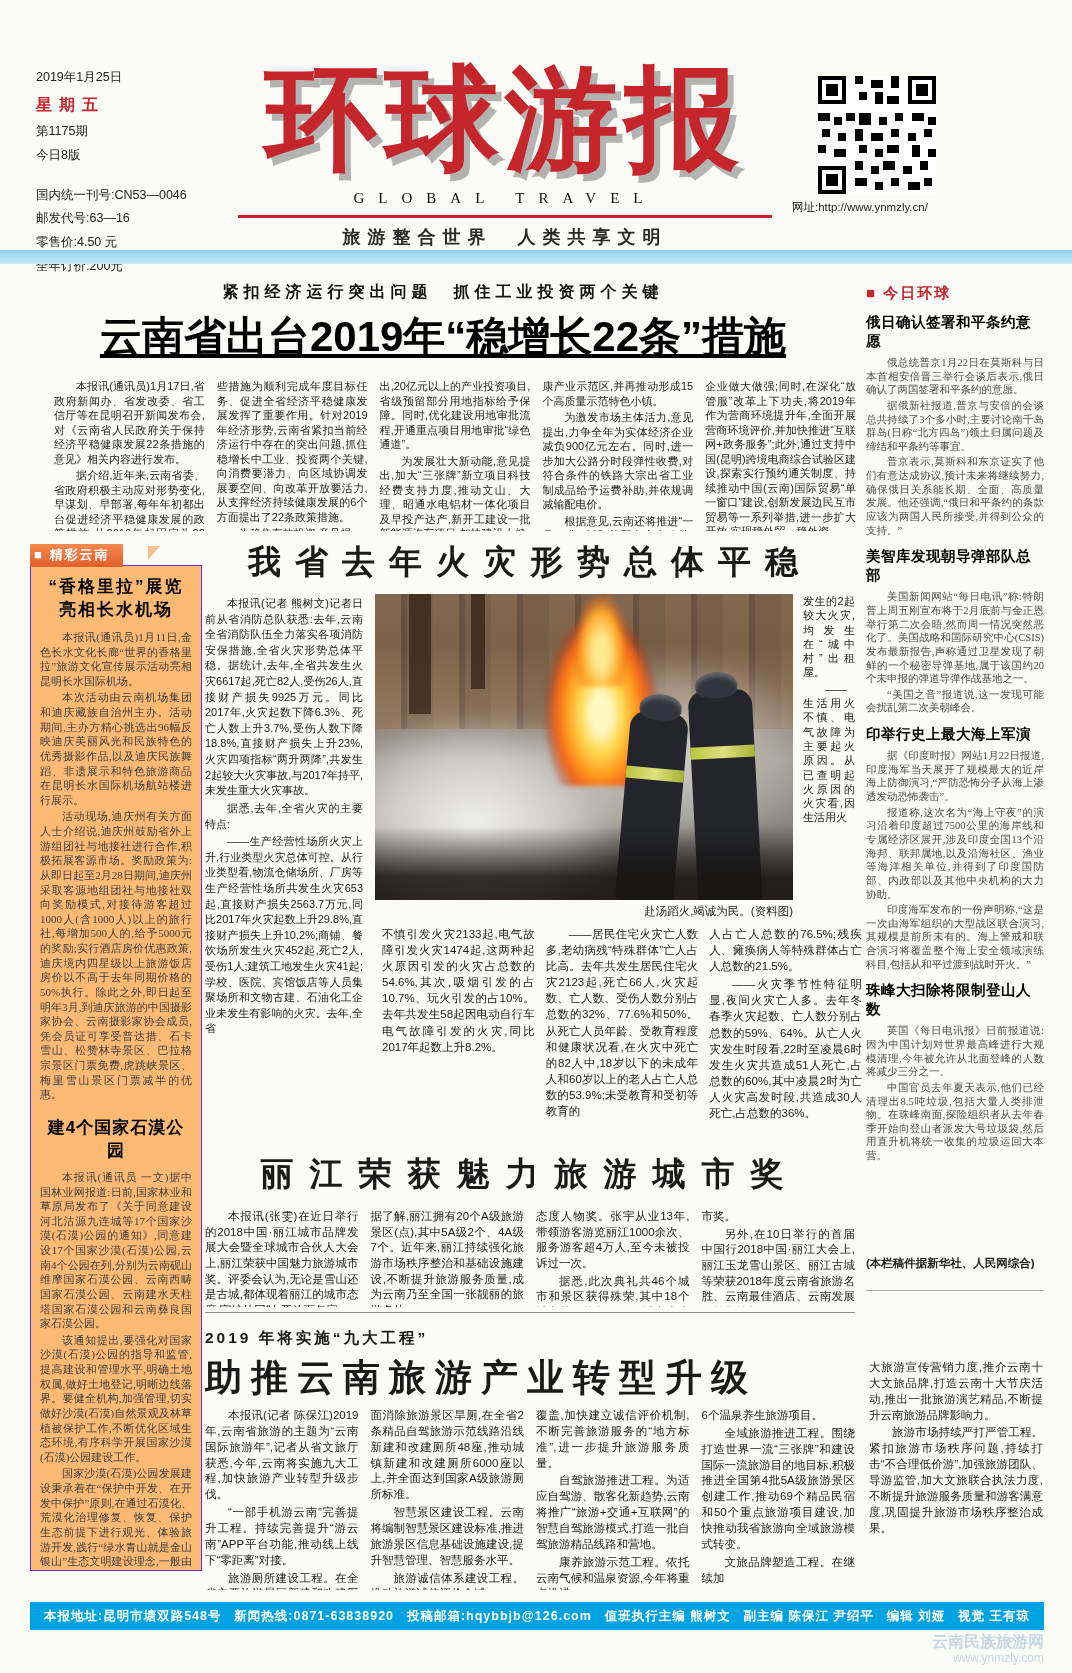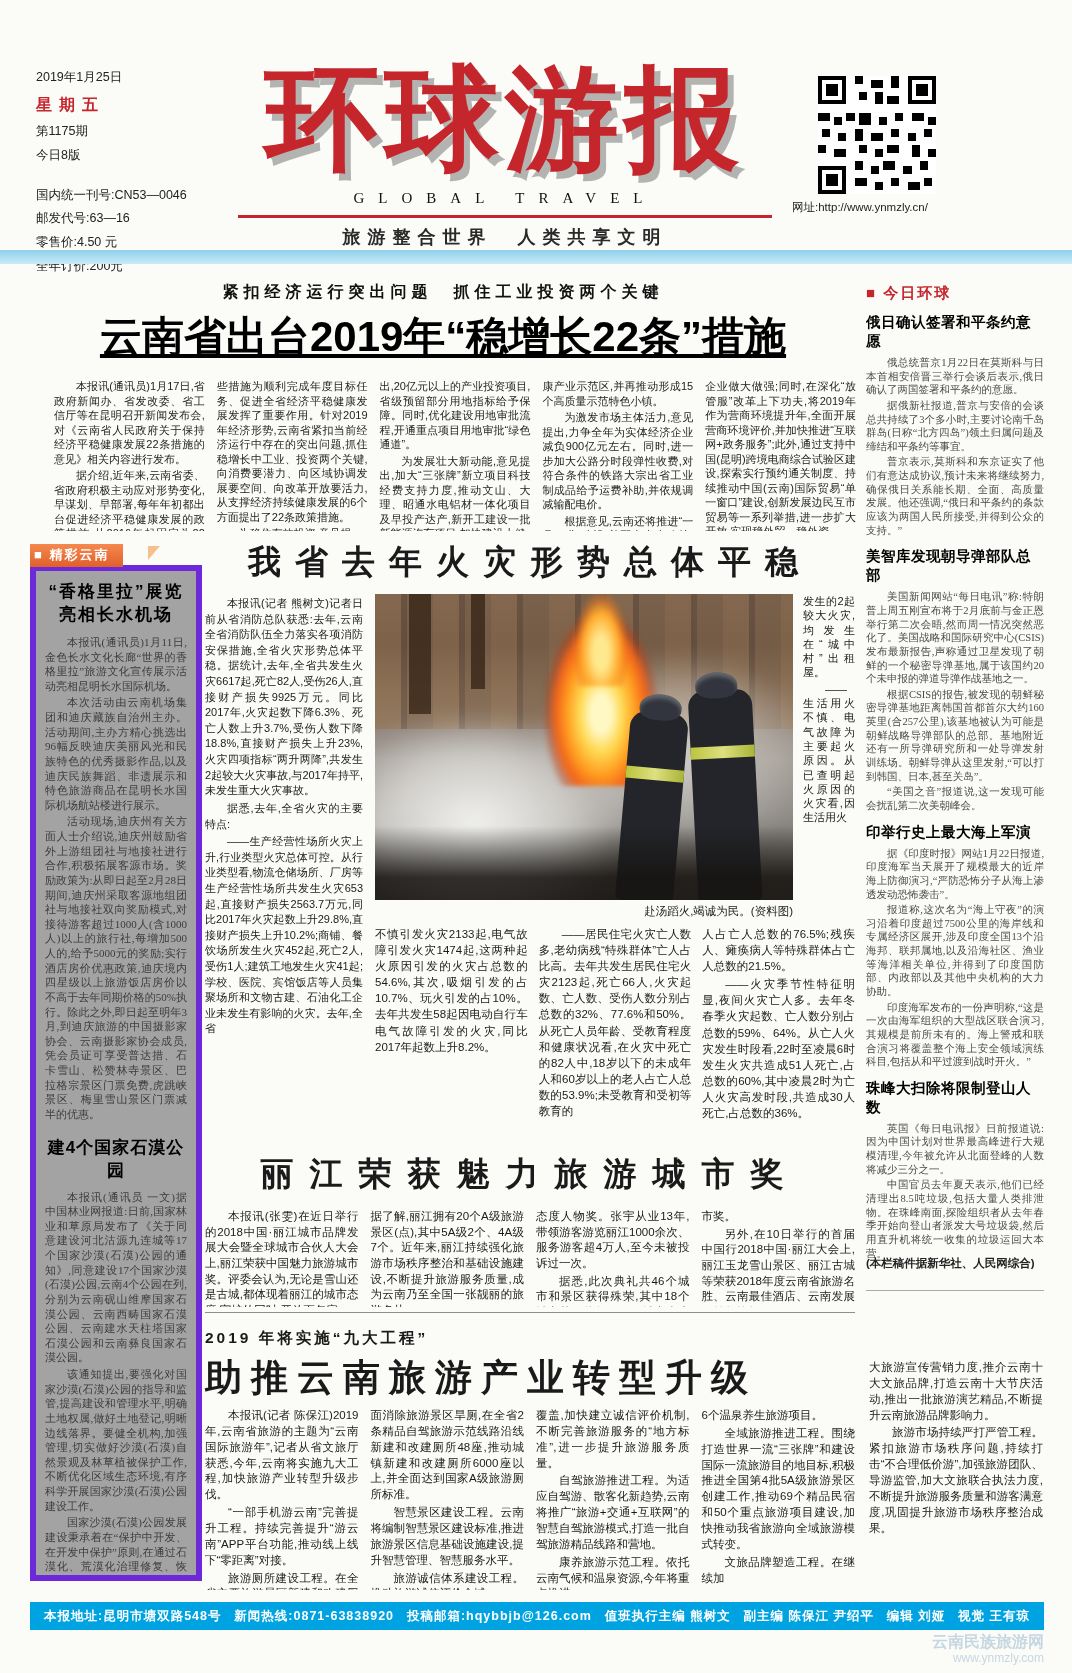--- a/index.html
+++ b/index.html
@@ -27,21 +27,21 @@
   .lead{position:absolute;left:30px;top:282px;width:826px;}
   .lead-kicker{text-align:center;font-weight:bold;font-size:16px;letter-spacing:5px;color:#111;}
   .lead-headline{text-align:center;font-weight:bold;font-size:42px;letter-spacing:0;color:#000;margin-top:6px;white-space:nowrap;text-decoration:underline;}
   .lead-cols{display:flex;gap:12px;margin-top:14px;height:152px;overflow:hidden;margin-left:24px;}
   .lead-cols .col{flex:1;font-size:11px;line-height:1.32;color:#222;}
   
   .jingcai{position:absolute;left:30px;top:544px;width:172px;height:1020px;}
   .jc-tab{display:inline-block;background:linear-gradient(180deg,#f4894e,#e05f2b);color:#fff;
           font-weight:bold;font-size:13px;padding:2px 14px 3px 4px;letter-spacing:2px;position:relative;z-index:2;}
   .jc-fold{position:absolute;left:118px;top:2px;width:0;height:0;border-left:12px solid #f6c08d;border-bottom:14px solid transparent;z-index:1;}
-  .jc-box{margin-top:-2px;border:6px solid #6d28d9;background:#a3a3a3;height:986px;padding:10px 9px 8px;
+  .jc-box{margin-top:-2px;border:1px solid #6d28d9;background:#fdba74;height:986px;padding:10px 9px 8px;
           overflow:hidden;}
   .jc-title{font-weight:bold;font-size:17px;text-align:center;color:#000;line-height:1.35;letter-spacing:2px;}
   .jc-title2{font-weight:bold;font-size:17px;text-align:center;color:#000;margin:14px 0 6px;letter-spacing:1px;}
   .jc-body{margin-top:8px;font-size:11px;line-height:1.33;color:#3c3c3c;font-family:"Liberation Serif",serif;}
   
   .fire{position:absolute;left:205px;top:540px;width:650px;height:600px;}
   .fire-headline{text-align:center;font-weight:bold;font-size:33px;letter-spacing:14px;white-space:nowrap;}
   .fire-left{position:absolute;left:0;top:56px;width:158px;height:542px;overflow:hidden;
              font-size:11px;line-height:1.42;}
   .fire-photo{position:absolute;left:170px;top:54px;width:418px;height:306px;background:
@@ -62,21 +62,21 @@
       radial-gradient(ellipse 50% 60% at 50% 70%,#ffe98e 0 25%,#ffab2e 60%,rgba(240,120,30,.5) 80%,transparent 95%);}
   .fp-ff{position:absolute;background:#23252b;border-radius:16px 16px 5px 5px;}
   .ff1{left:248px;top:118px;width:58px;height:190px;transform:rotate(5deg);}
   .ff2{left:318px;top:96px;width:64px;height:212px;transform:rotate(-3deg);}
   .fp-ff .stripe{position:absolute;left:0;top:56px;width:100%;height:12px;background:linear-gradient(90deg,#cdd63e,#f1f58a,#b9c437);opacity:.9;}
   .fp-ff .helmet{position:absolute;left:8px;top:-18px;width:42px;height:26px;border-radius:50% 50% 40% 40%;background:#32353d;box-shadow:inset 0 4px 4px rgba(255,255,255,.25);}
   .fp-fg{position:absolute;left:0;bottom:0;width:100%;height:74px;background:linear-gradient(180deg,transparent,rgba(22,19,16,.85) 70%);}
   .fire-side{position:absolute;left:598px;top:54px;width:52px;height:306px;overflow:hidden;
              font-size:11px;line-height:1.3;}
   .fire-caption{position:absolute;left:170px;top:364px;width:418px;text-align:right;font-size:11.5px;color:#222;}
-  .fire-bcols{position:absolute;left:170px;top:386px;width:480px;height:212px;display:flex;gap:11px;overflow:hidden;}
+  .fire-bcols{position:absolute;left:177px;top:386px;width:480px;height:212px;display:flex;gap:11px;overflow:hidden;}
   .fire-bcols .col{flex:1;font-size:11.5px;line-height:1.4;}
   
   .lijiang{position:absolute;left:205px;top:1152px;width:650px;}
   .lj-headline{text-align:center;font-weight:bold;font-size:33px;letter-spacing:16px;white-space:nowrap;}
   .lj-cols{display:flex;gap:12px;margin-top:12px;height:98px;overflow:hidden;}
   .lj-cols .col{flex:1;font-size:11.5px;line-height:1.36;}
   .rule-lj{position:absolute;left:205px;top:1312px;width:650px;border-top:1px solid #8f8f8f;}
   
   .nine{position:absolute;left:205px;top:1322px;width:838px;height:272px;}
   .nine-head{width:650px;text-align:left;}
@@ -335,21 +335,20 @@
     <div class="world-articles">
       <div class="w-title first">俄日确认签署和平条约意愿</div>
       <div class="w-body">
         <p>俄总统普京1月22日在莫斯科与日本首相安倍晋三举行会谈后表示,俄日确认了两国签署和平条约的意愿。</p>
         <p>据俄新社报道,普京与安倍的会谈总共持续了3个多小时,主要讨论南千岛群岛(日称“北方四岛”)领土归属问题及缔结和平条约等事宜。</p>
         <p>普京表示,莫斯科和东京证实了他们有意达成协议,预计未来将继续努力,确保俄日关系能长期、全面、高质量发展。他还强调,“俄日和平条约的条款应该为两国人民所接受,并得到公众的支持。”</p>
       </div>
       <div class="w-title">美智库发现朝导弹部队总部</div>
       <div class="w-body">
         <p>美国新闻网站“每日电讯”称:特朗普上周五刚宣布将于2月底前与金正恩举行第二次会晤,然而周一情况突然恶化了。美国战略和国际研究中心(CSIS)发布最新报告,声称通过卫星发现了朝鲜的一个秘密导弹基地,属于该国约20个未申报的弹道导弹作战基地之一。</p>
-        <p>根据CSIS的报告,被发现的朝鲜秘密导弹基地距离韩国首都首尔大约160英里(合257公里),该基地被认为可能是朝鲜战略导弹部队的总部。基地附近还有一所导弹研究所和一处导弹发射训练场。朝鲜导弹从这里发射,“可以打到韩国、日本,甚至关岛”。</p>
         <p>“美国之音”报道说,这一发现可能会扰乱第二次美朝峰会。</p>
       </div>
       <div class="w-title">印举行史上最大海上军演</div>
       <div class="w-body">
         <p>据《印度时报》网站1月22日报道,印度海军当天展开了规模最大的近岸海上防御演习,“严防恐怖分子从海上渗透发动恐怖袭击”。</p>
         <p>报道称,这次名为“海上守夜”的演习沿着印度超过7500公里的海岸线和专属经济区展开,涉及印度全国13个沿海邦、联邦属地,以及沿海社区、渔业等海洋相关单位,并得到了印度国防部、内政部以及其他中央机构的大力协助。</p>
         <p>印度海军发布的一份声明称,“这是一次由海军组织的大型战区联合演习,其规模是前所未有的。海上警戒和联合演习将覆盖整个海上安全领域演练科目,包括从和平过渡到战时开火。”</p>
       </div>
       <div class="w-title">珠峰大扫除将限制登山人数</div>
       <div class="w-body">

